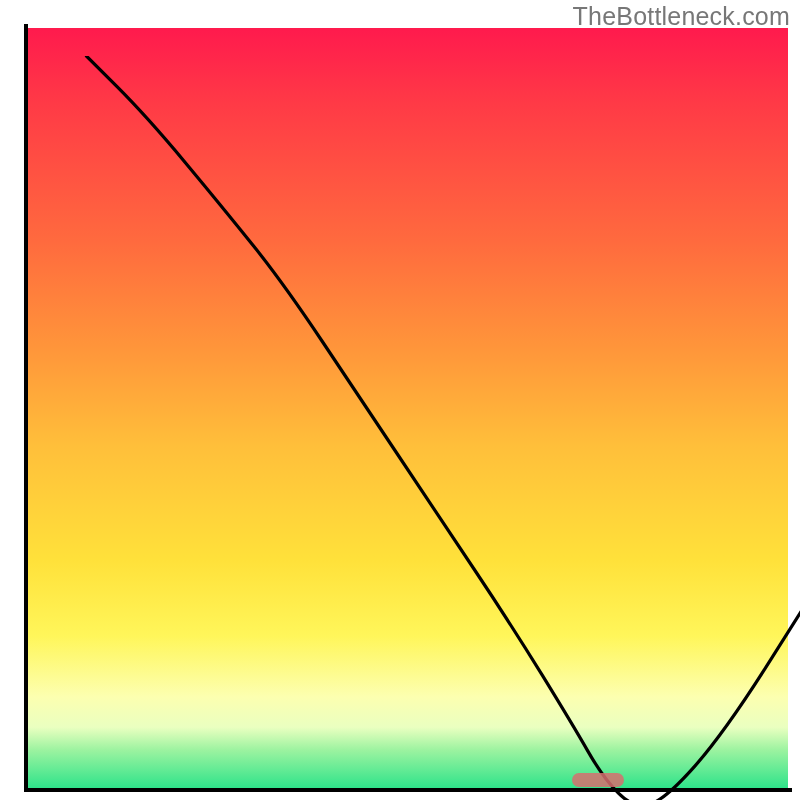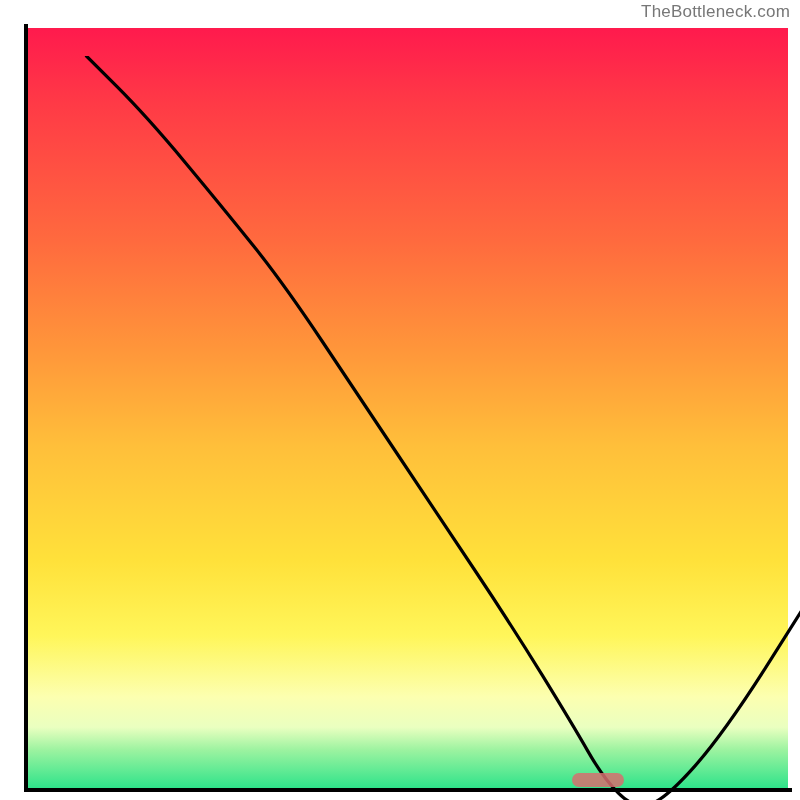--- a/index.html
+++ b/index.html
@@ -65,21 +65,21 @@
     top: 28px;
     width: 760px;
     height: 760px;
     pointer-events: none;
   }
   .watermark {
     position: absolute;
     top: 2px;
     right: 10px;
     color: #777;
-    font-size: 17px;
+    font-size: 25px;
     font-weight: 500;
     letter-spacing: 0.2px;
   }
   .marker {
     position: absolute;
     width: 52px;
     height: 14px;
     background: #d66e6e;
     opacity: 0.85;
     border-radius: 7px;

